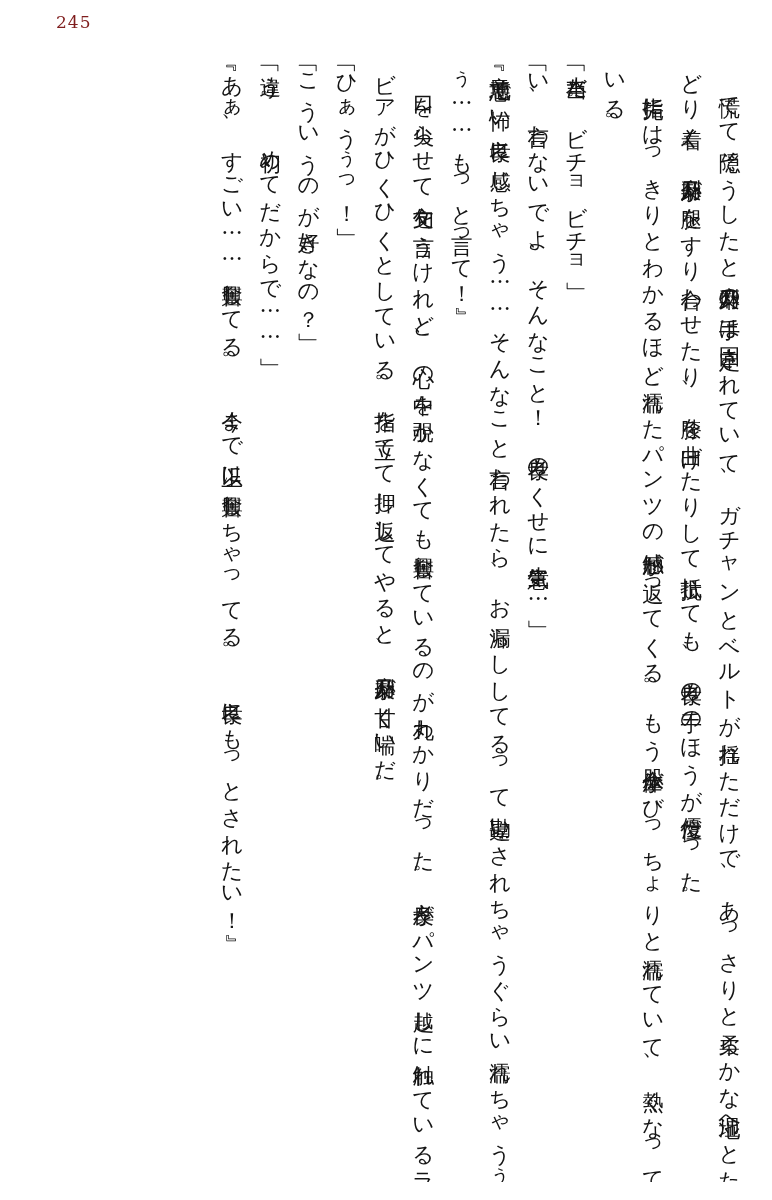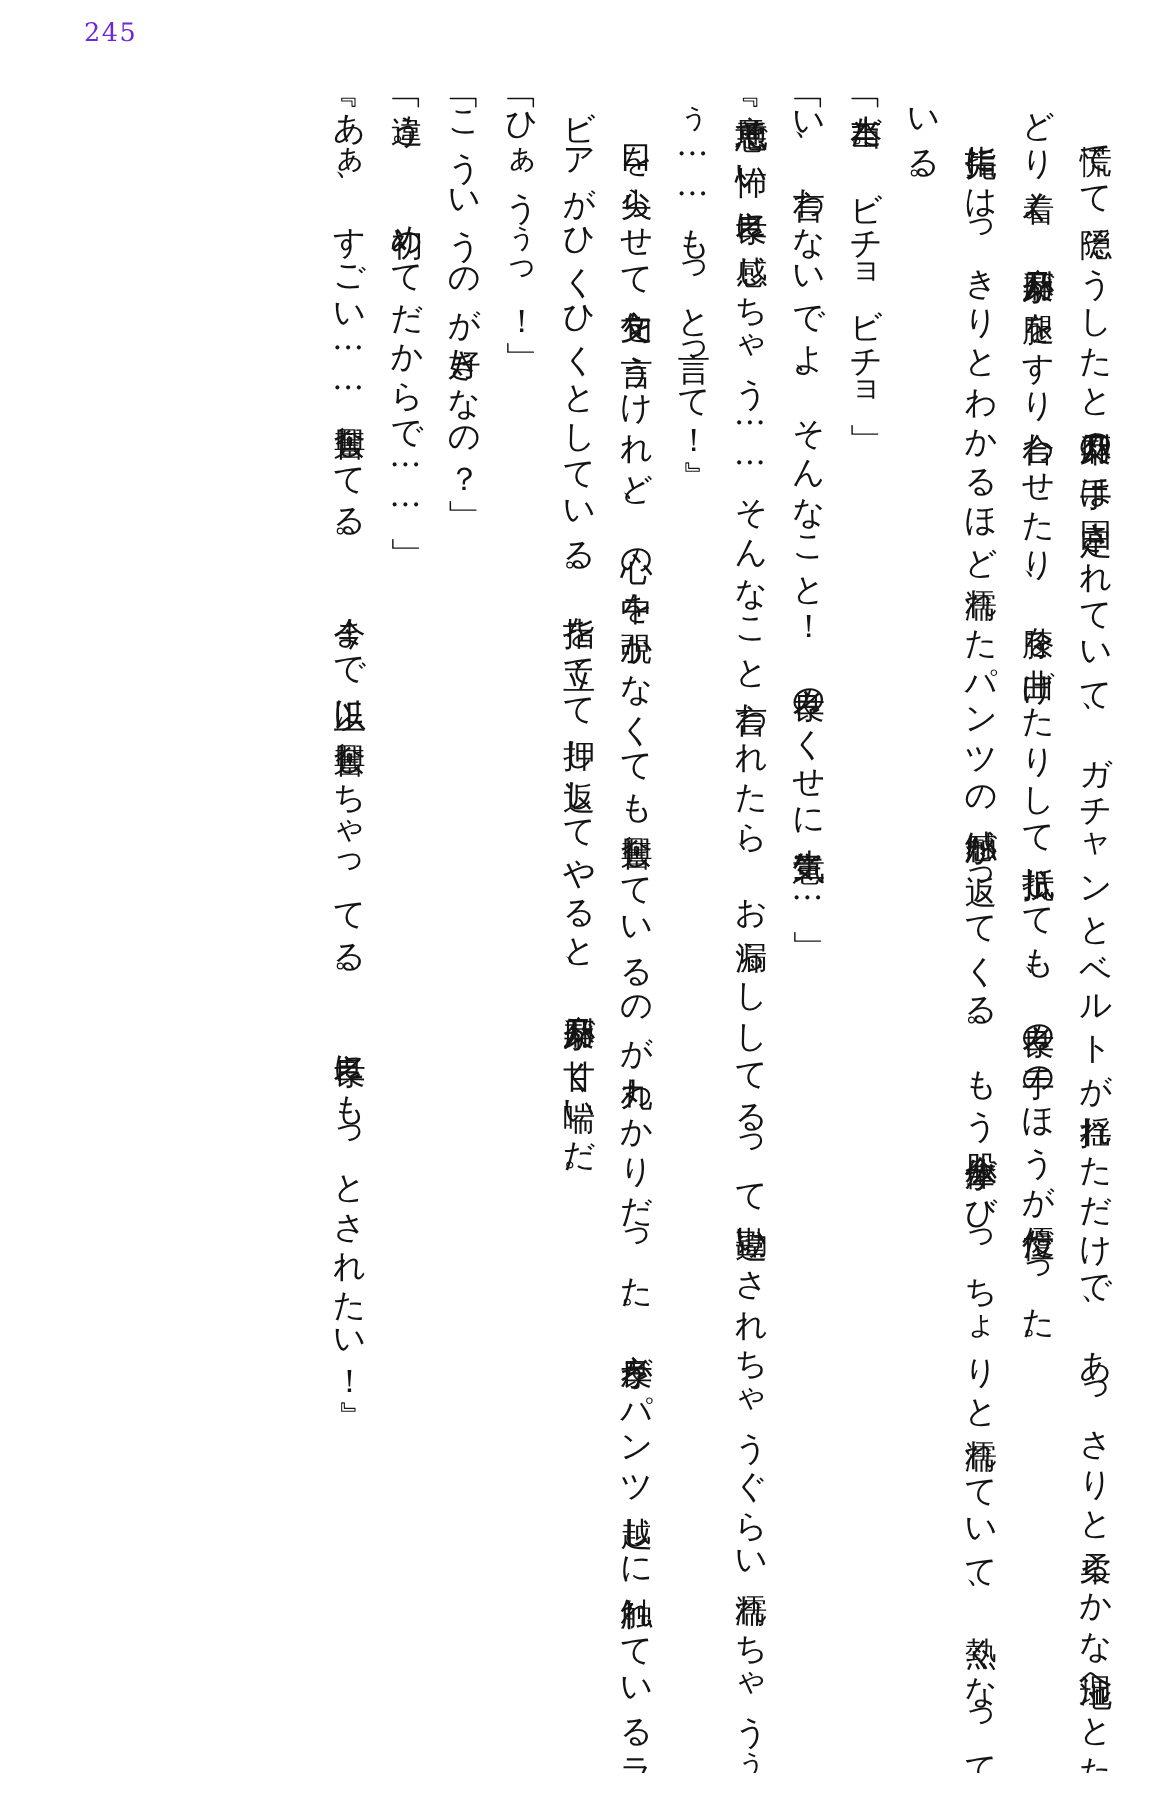--- a/index.html
+++ b/index.html
@@ -23,21 +23,21 @@
     box-sizing: border-box;
   }
 
   .page-number {
     position: absolute;
     top: 12px;
     left: 56px;
     font-size: 17px;
     letter-spacing: 1px;
     font-family: "DejaVu Serif", "Liberation Serif", serif;
-    color: #6d28d9;
+    color: #7f1d1d;
   }
 
   .text-block {
     position: absolute;
     top: 58px;
     left: 24px;
     right: 24px;
     bottom: 18px;
     writing-mode: vertical-rl;
     text-orientation: upright;

